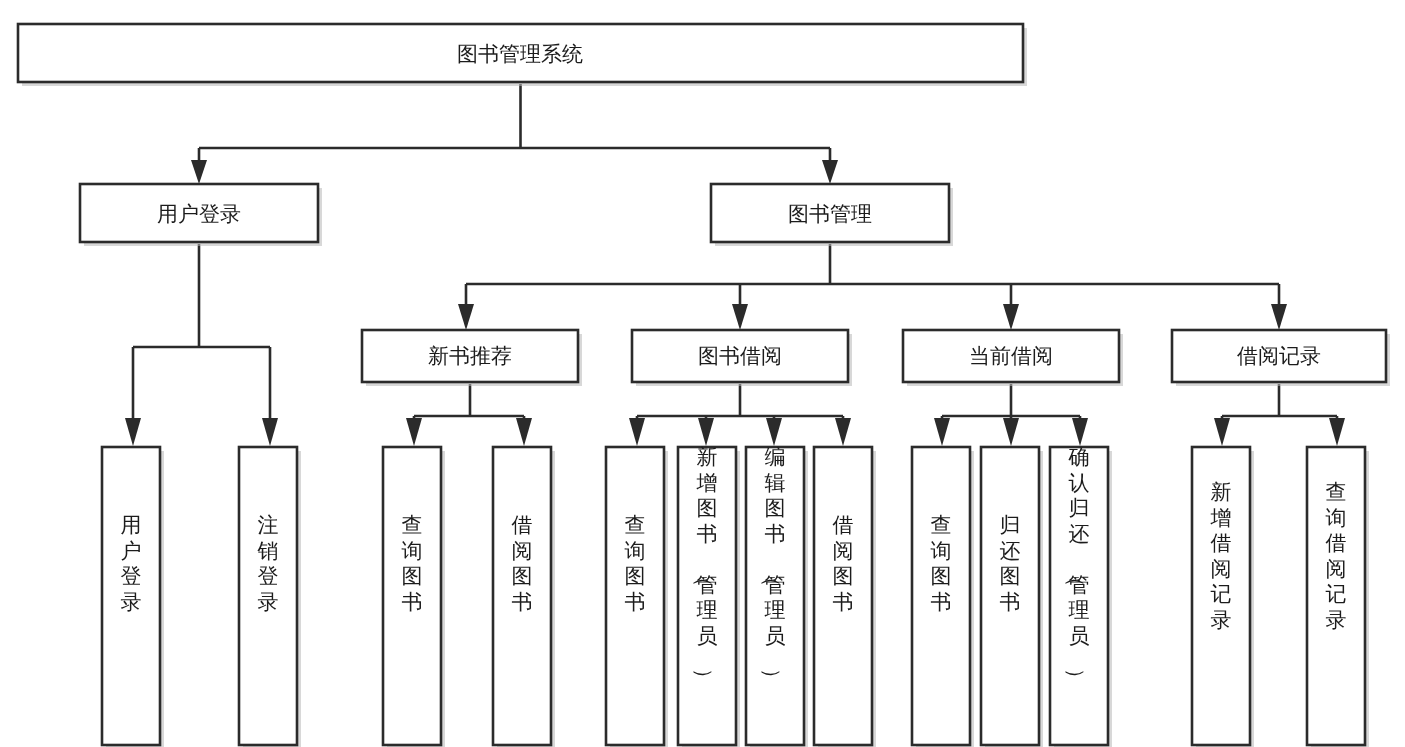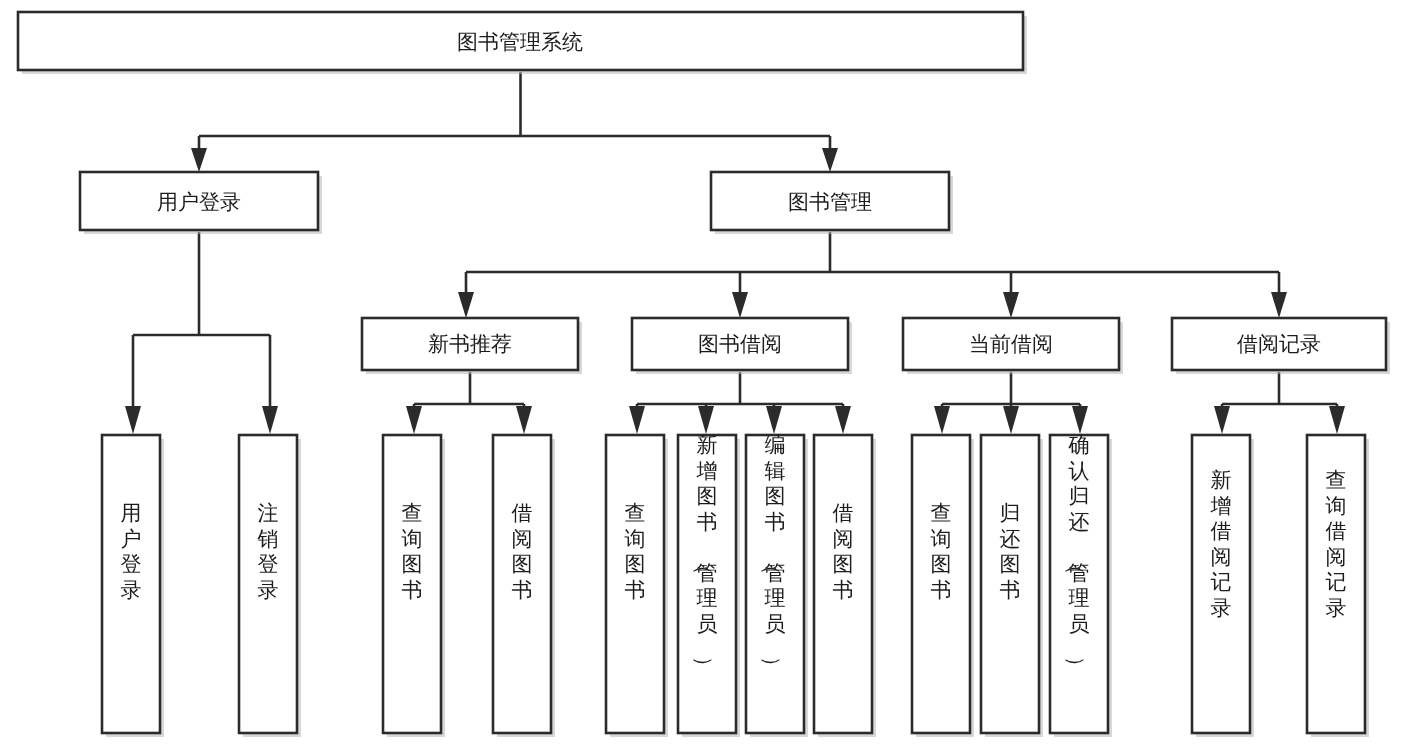--- a/index.html
+++ b/index.html
@@ -10,21 +10,21 @@
   body {
     width: 1405px;
     height: 747px;
     position: relative;
     font-family: "DejaVu Sans", "Liberation Sans", sans-serif;
     overflow: hidden;
   }
   #diagram-root {
     position: absolute;
     left: 0;
-    top: 0;
+    top: 12px;
     width: 1405px;
     height: 618px;
   }
   svg#flow {
     display: block;
     width: 1405px;
     height: 747px;
   }
   .node-box {
     fill: #ffffff;

